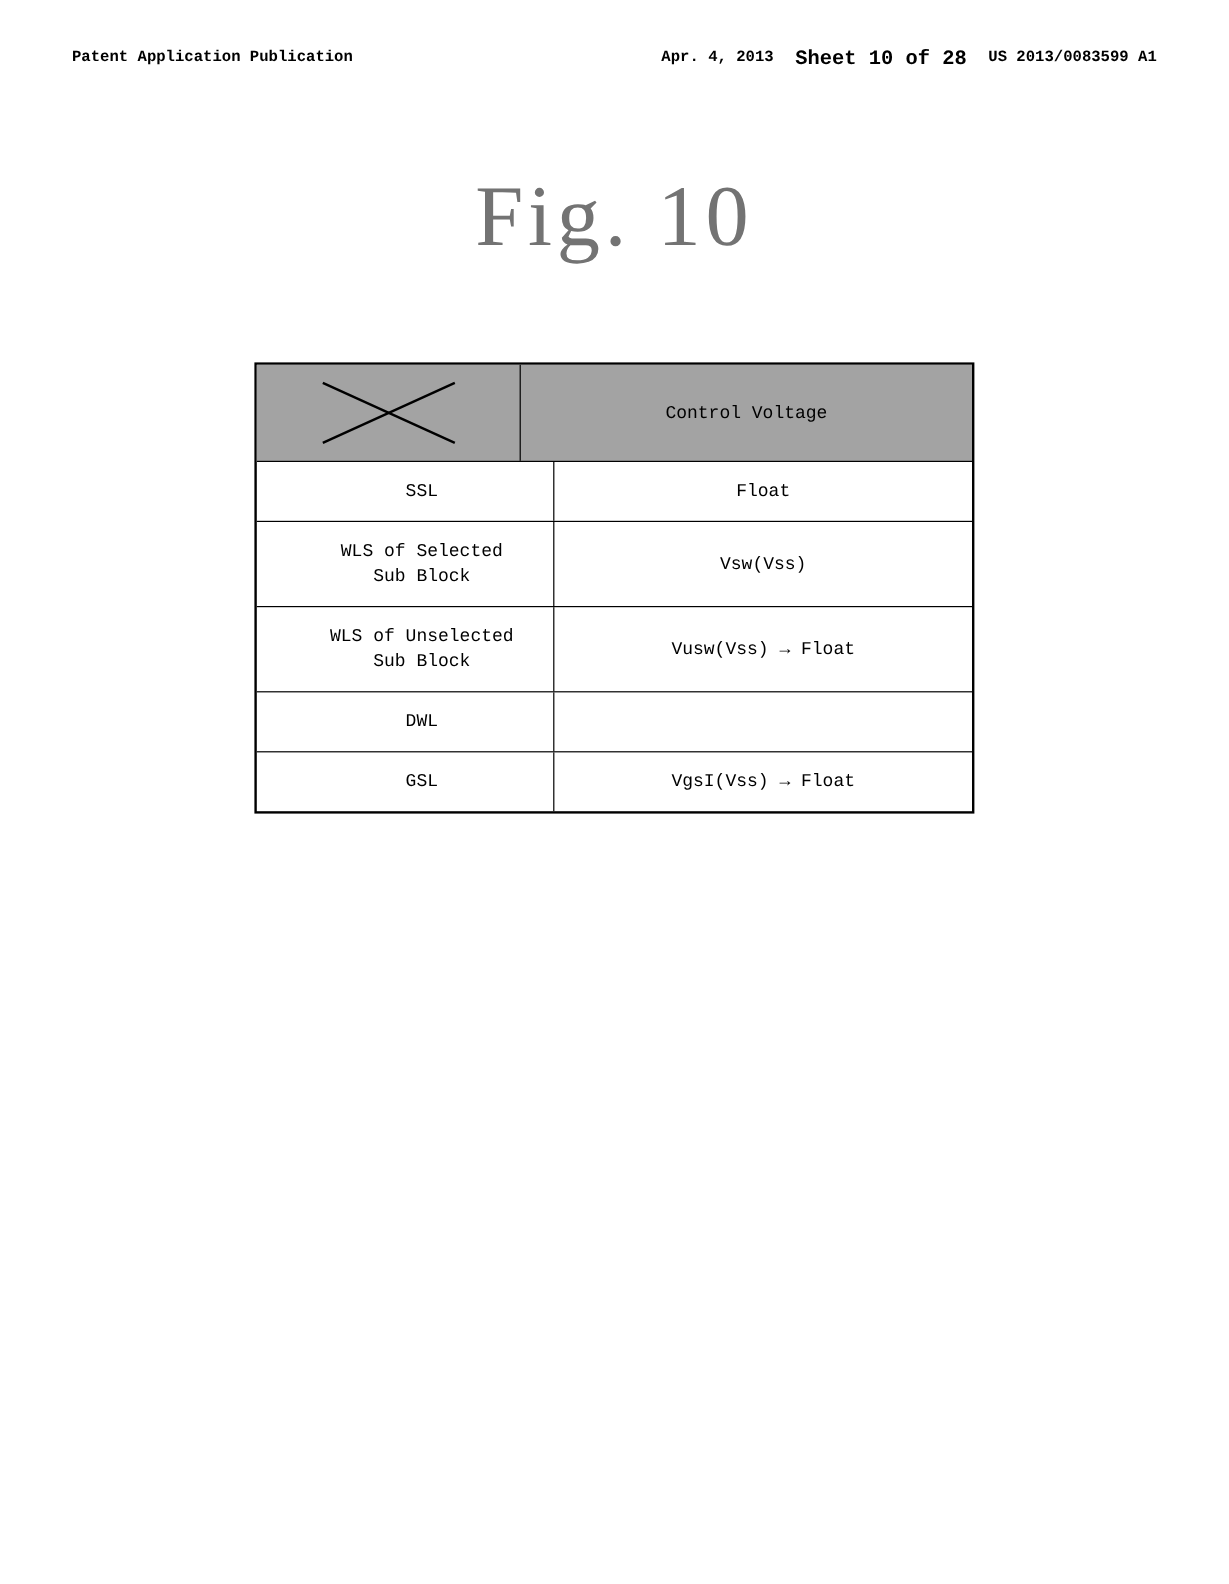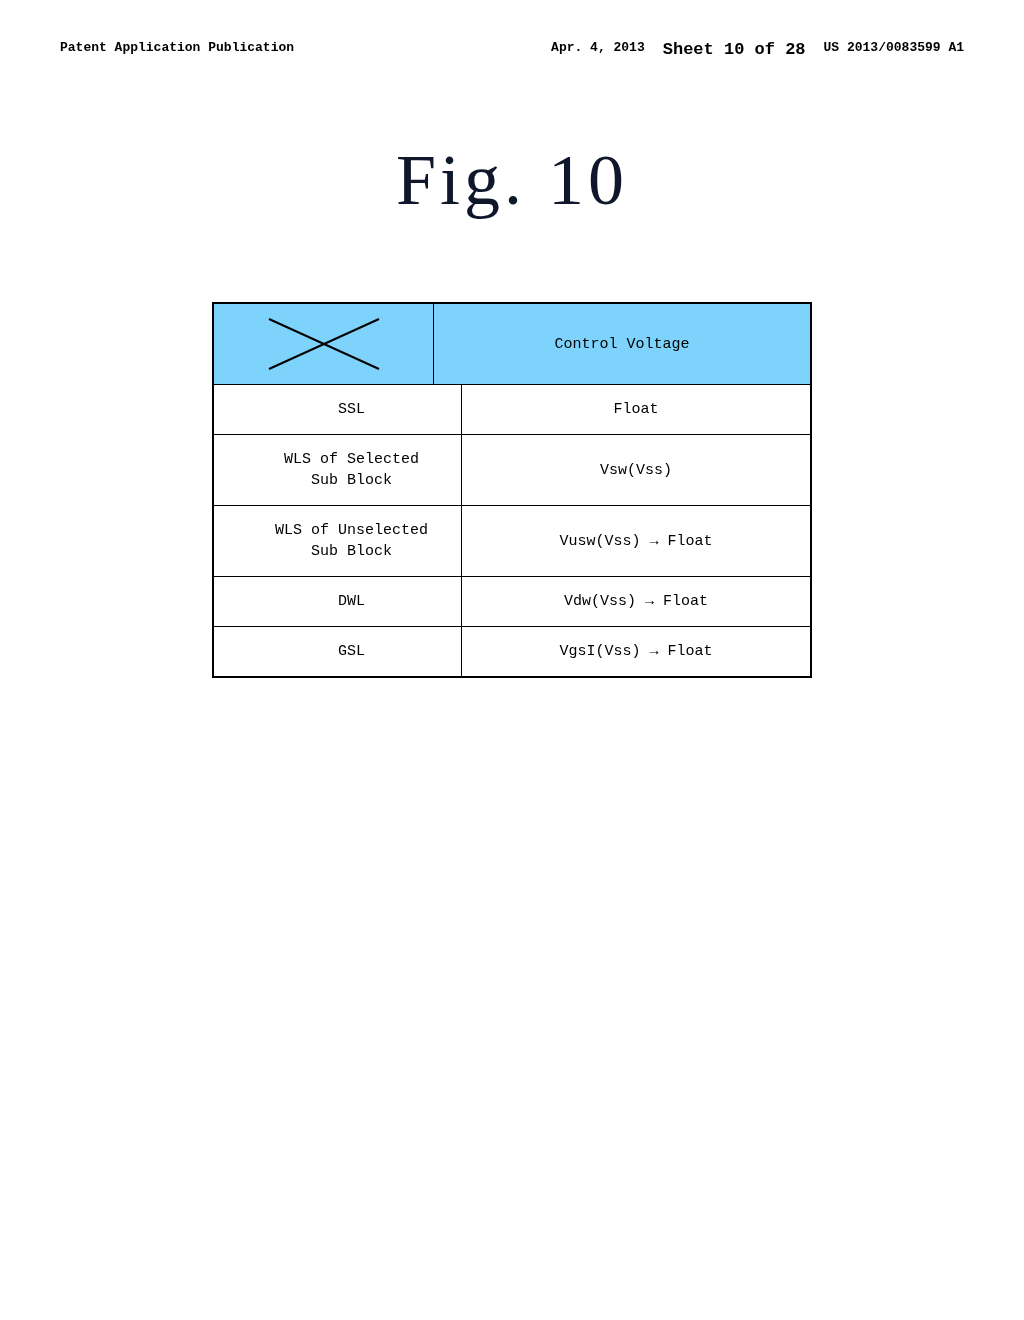--- a/index.html
+++ b/index.html
@@ -60,21 +60,21 @@
       font-weight: bold;
     }
 
     .fig-title {
       text-align: center;
       font-size: 72px;
       font-weight: normal;
       font-family: 'Times New Roman', Times, serif;
       margin-top: 80px;
       margin-bottom: 80px;
-      color: #0f172a;
+      color: #737373;
       letter-spacing: 4px;
     }
 
     .table-container {
       margin: 0 auto;
       width: 600px;
       border: 2px solid #000;
     }
 
     .table-row {
@@ -103,21 +103,21 @@
       border-right: 1.5px solid #000;
       flex-shrink: 0;
       margin-left: 28px;
     }
 
     .cell-right {
       flex: 1;
     }
 
     .header-row {
-      background: #7dd3fc;
+      background: #a3a3a3;
     }
 
     
     .x-icon-cell {
       width: 220px;
       border-right: 1.5px solid #000;
       flex-shrink: 0;
       padding: 10px 20px;
       display: flex;
       align-items: center;
@@ -170,21 +170,20 @@
     </div>
 
     <div class="table-row">
       <div class="table-cell cell-left" style="white-space: pre-line;">WLS of Unselected
 Sub Block</div>
       <div class="table-cell cell-right">Vusw(Vss) → Float</div>
     </div>
 
     <div class="table-row">
       <div class="table-cell cell-left">DWL</div>
-      <div class="table-cell cell-right">Vdw(Vss) → Float</div>
     </div>
 
     <div class="table-row">
       <div class="table-cell cell-left">GSL</div>
       <div class="table-cell cell-right">VgsI(Vss) → Float</div>
     </div>
 
 
   </div>
 

